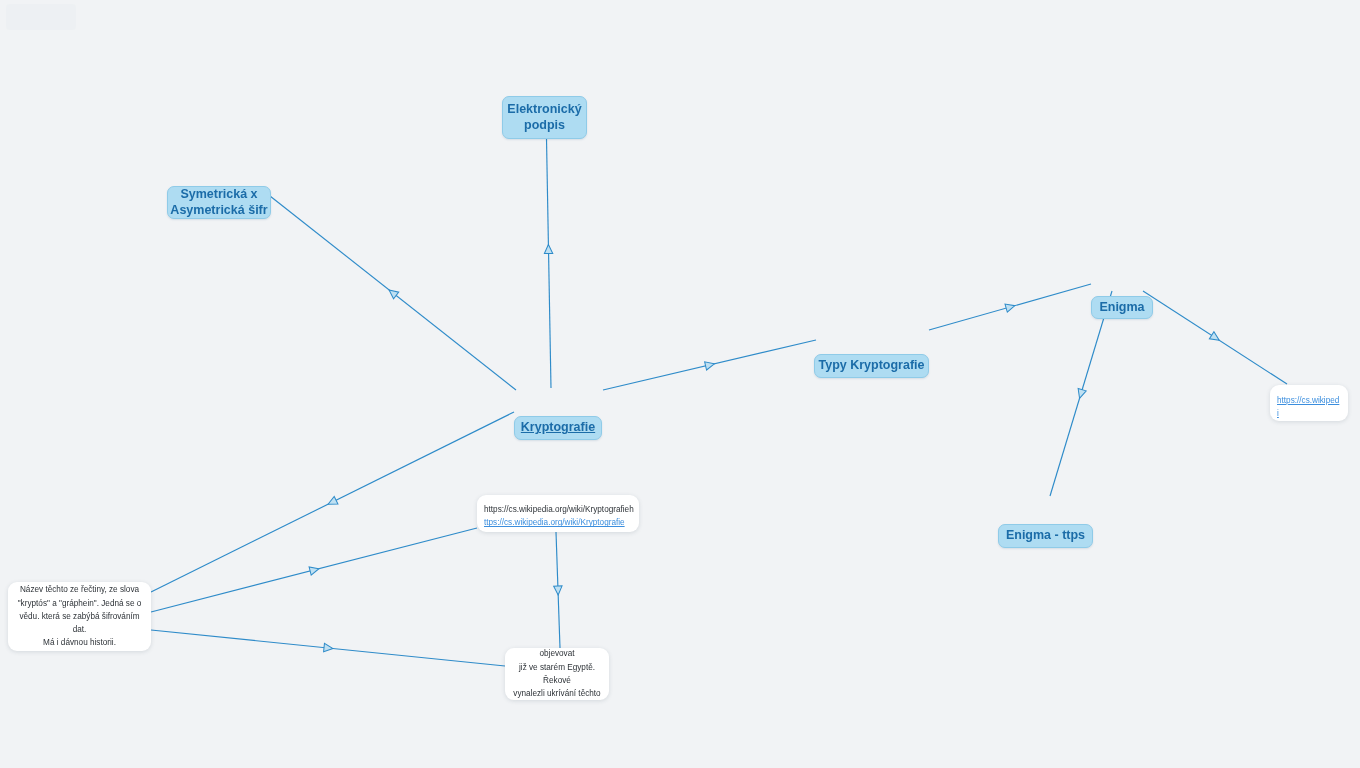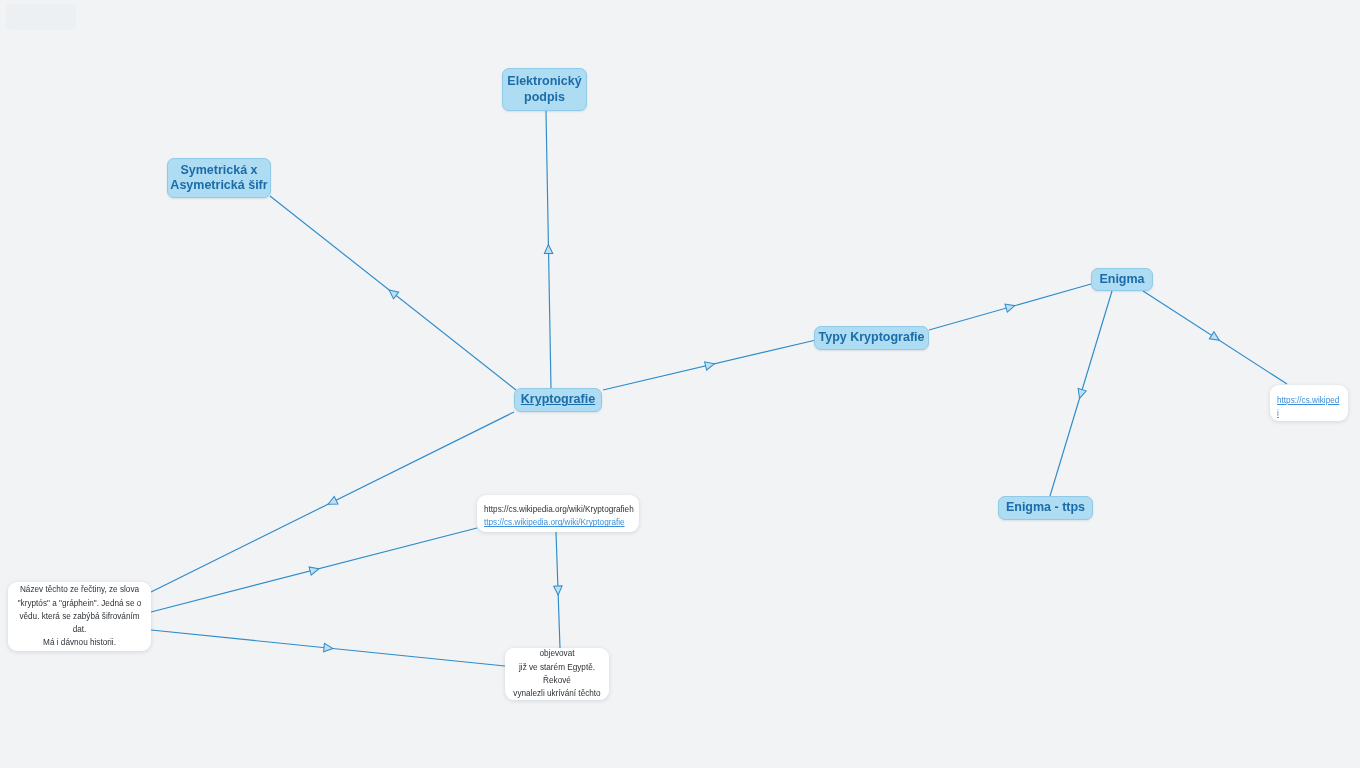--- a/index.html
+++ b/index.html
@@ -50,20 +50,21 @@
     font-weight: bold;
     font-size: 12.5px;
     line-height: 1.22;
     text-align: center;
     display: flex;
     align-items: center;
     justify-content: center;
     white-space: pre;
     box-shadow: 0 1px 2px rgba(30, 80, 120, .13);
     overflow: hidden;
+    margin-top: 28px;
   }
 
   
   .note {
     position: absolute;
     box-sizing: border-box;
     background: #ffffff;
     border-radius: 9px;
     box-shadow: 0 1px 4px rgba(60, 80, 100, .16);
     color: #2e3338;
@@ -136,21 +137,21 @@
       </g>
       <g>
         <line x1="556" y1="532" x2="560" y2="648" stroke="#2e8bc9" stroke-width="1.15"></line>
         <path d="M 5,0 L -4,4.2 L -4,-4.2 Z" fill="#bfe0f2" stroke="#2e8bc9" stroke-width="1" stroke-linejoin="miter" transform="translate(558,590) rotate(88.02506598911802)"></path>
       </g>
     </svg>
 
   <div id="nodes-host">
       <div class="node" style="left: 502px; top: 68px; width: 85px; height: 43px;"><span>Elektronický
 podpis</span></div>
-      <div class="node" style="left: 167px; top: 158px; width: 104px; height: 40px;"><span>Symetrická x
+      <div class="node" style="left: 167px; top: 158px; width: 104px; height: 33px;"><span>Symetrická x
 Asymetrická šifr</span></div>
       <div class="node" style="left: 514px; top: 388px; width: 88px; height: 24px; text-decoration: underline;"><span>Kryptografie</span></div>
       <div class="node" style="left: 814px; top: 326px; width: 115px; height: 24px;"><span>Typy Kryptografie</span></div>
       <div class="node" style="left: 1091px; top: 268px; width: 62px; height: 23px;"><span>Enigma</span></div>
       <div class="node" style="left: 998px; top: 496px; width: 95px; height: 24px;"><span>Enigma - ttps</span></div>
     </div>
   <div id="notes-host">
       <div class="note link-note" style="left: 477px; top: 495px; width: 162px; height: 37px;">
         <span class="line">https://cs.wikipedia.org/wiki/Kryptografieh</span>
         <span class="line link">ttps://cs.wikipedia.org/wiki/Kryptografie</span>

